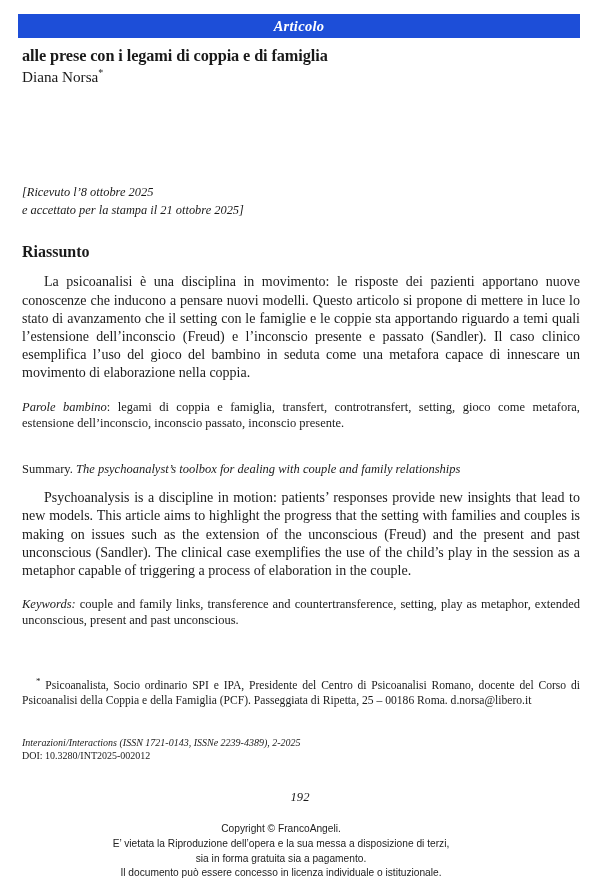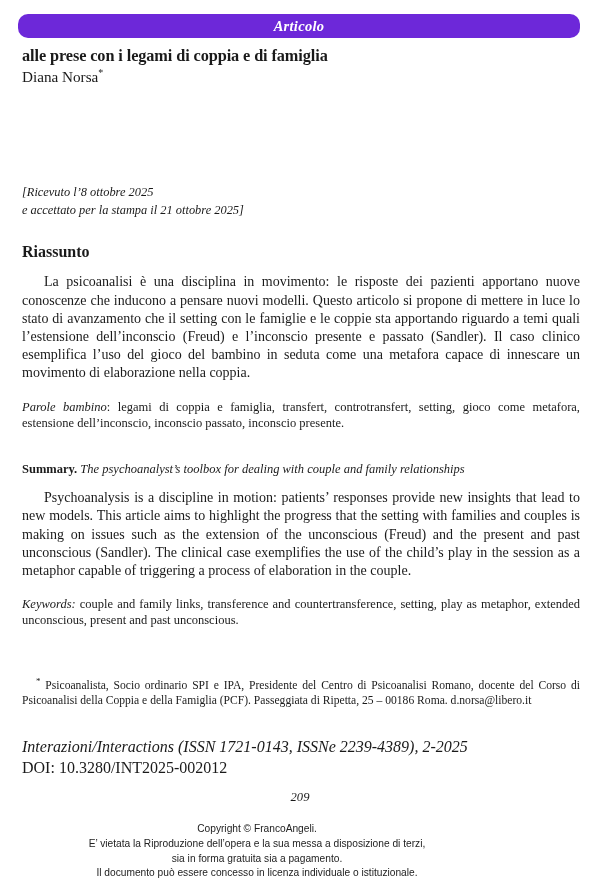--- a/index.html
+++ b/index.html
@@ -23,25 +23,24 @@
     box-sizing: border-box;
   }
 
   
   .banner {
     position: absolute;
     left: 18px;
     top: 14px;
     width: 562px;
     height: 24px;
-    background: #6d28d9;
+    background: #1d4ed8;
     display: flex;
     align-items: center;
     justify-content: center;
-    border-radius: 10px;
   }
   .banner-label {
     color: #ffffff;
     font-weight: bold;
     font-style: italic;
     font-size: 14.5px;
     letter-spacing: 0.3px;
   }
 
   
@@ -106,21 +105,21 @@
   }
   .kw-label {
     font-style: italic;
   }
 
   .summary-head {
     font-size: 12.5px;
     line-height: 1.30;
     margin: 30px 0 0 0;
   }
-  .summary-head b { font-weight: bold; margin-top: 46px; }
+  .summary-head b { font-weight: normal; margin-top: 46px; }
   .summary-head i { font-style: italic; }
 
   
   .footnote {
     position: absolute;
     left: 22px;
     top: 676px;
     width: 558px;
     font-size: 11.6px;
     line-height: 1.30;
@@ -131,21 +130,21 @@
     vertical-align: super;
     margin-left: 14px;
   }
 
   
   .citation {
     position: absolute;
     left: 22px;
     top: 736px;
     width: 558px;
-    font-size: 16px;
+    font-size: 10px;
     line-height: 1.33;
   }
   .citation .issn {
     font-style: italic;
     display: block;
   }
   .citation .doi {
     display: block;
   }
 
@@ -164,20 +163,21 @@
   .copyright {
     position: absolute;
     left: 0;
     top: 822px;
     width: 514px;
     text-align: center;
     font-family: "Liberation Sans", "DejaVu Sans", sans-serif;
     font-size: 10.2px;
     line-height: 1.45;
     color: #222222;
+    padding-left: 24px;
   }
   .copyright span { display: block; }
 </style>
 </head>
 <body>
 
 <div class="page">
 
   <div class="banner">
     <span class="banner-label">Articolo</span>
@@ -210,21 +210,21 @@
 
   </div>
 
   <div class="footnote"><span class="star">*</span><span> Psicoanalista, Socio ordinario SPI e IPA, Presidente del Centro di Psicoanalisi Romano, docente del Corso di Psicoanalisi della Coppia e della Famiglia (PCF). Passeggiata di Ripetta, 25 – 00186 Roma. d.norsa@libero.it</span></div>
 
   <div class="citation">
     <span class="issn">Interazioni/Interactions (ISSN 1721-0143, ISSNe 2239-4389), 2-2025</span>
     <span class="doi">DOI: 10.3280/INT2025-002012</span>
   </div>
 
-  <div class="folio">209</div>
+  <div class="folio">192</div>
 
   <div class="copyright">
     <span>Copyright © FrancoAngeli.</span>
     <span>E’ vietata la Riproduzione dell’opera e la sua messa a disposizione di terzi,</span>
     <span>sia in forma gratuita sia a pagamento.</span>
     <span>Il documento può essere concesso in licenza individuale o istituzionale.</span>
   </div>
 
 </div>
 

